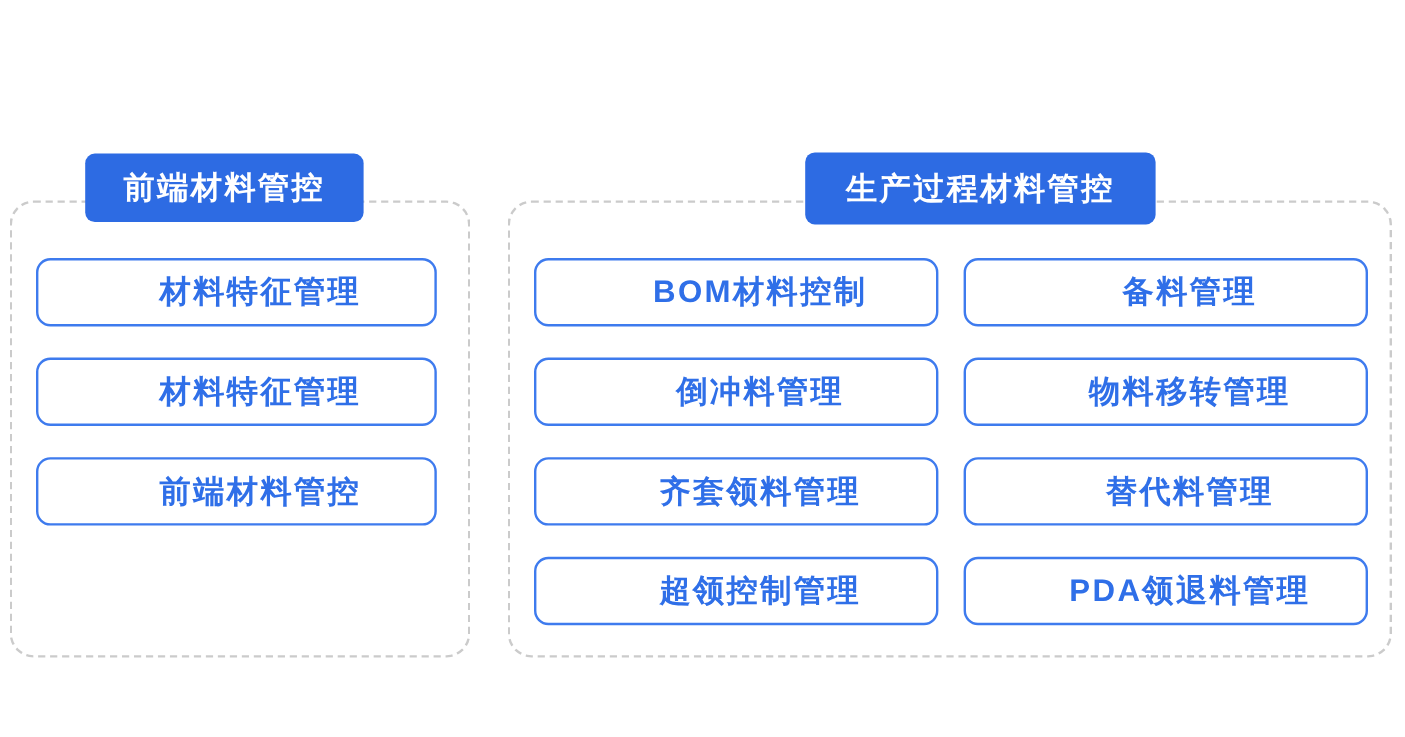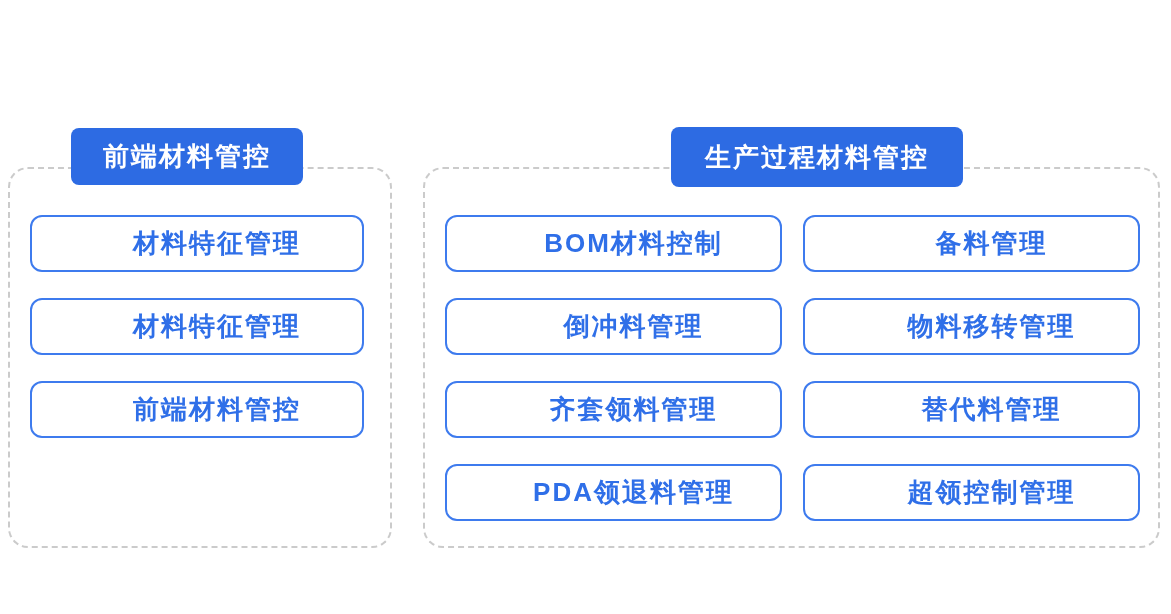--- a/index.html
+++ b/index.html
@@ -75,18 +75,18 @@
 
   <section class="group group-right">
     <div class="group-title">生产过程材料管控</div>
     <div class="items">
       <div class="item">BOM材料控制</div>
       <div class="item">备料管理</div>
       <div class="item">倒冲料管理</div>
       <div class="item">物料移转管理</div>
       <div class="item">齐套领料管理</div>
       <div class="item">替代料管理</div>
+      <div class="item">超领控制管理</div>
       <div class="item">PDA领退料管理</div>
-      <div class="item">超领控制管理</div>
     </div>
   </section>
 
 </div>
 
 </body></html>

